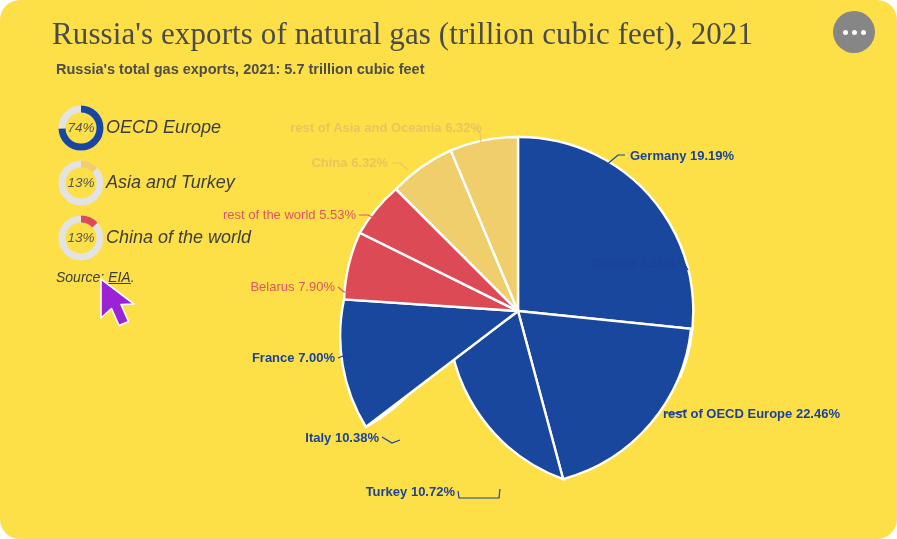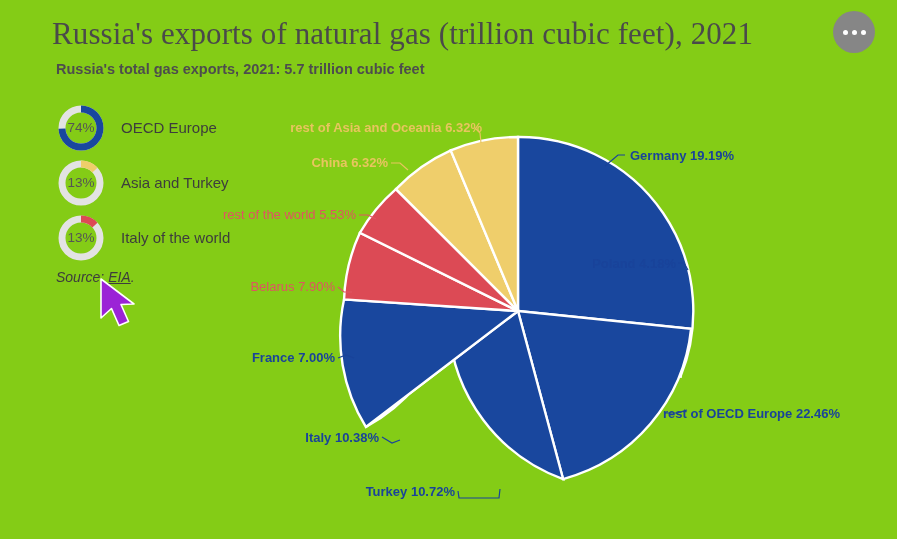--- a/index.html
+++ b/index.html
@@ -11,21 +11,22 @@
     width: 897px;
     height: 539px;
     position: relative;
     overflow: hidden;
     font-family: "Liberation Sans", sans-serif;
     -webkit-font-smoothing: antialiased;
   }
   .page {
     position: absolute;
     inset: 0;
-    background: #84cc16;
+    background: #fde047;
+    border-radius: 20px;
   }
 
   
   #chart-title {
     position: absolute;
     left: 52px;
     top: 16px;
     font-family: "Liberation Serif", serif;
     font-size: 31px;
     font-weight: 400;
@@ -66,20 +67,21 @@
     border-radius: 50%;
     background: #ffffff;
   }
 
   
   #legend {
     position: absolute;
     left: 56px;
     top: 100px;
     width: 230px;
+    font-style: italic;
   }
   .legend-item {
     position: relative;
     height: 55px;
     display: flex;
     align-items: center;
   }
   .legend-donut {
     position: relative;
     width: 50px;
@@ -91,22 +93,21 @@
     position: absolute;
     inset: 0;
     display: flex;
     align-items: center;
     justify-content: center;
     font-size: 13.5px;
     color: #555555;
     font-family: "Liberation Sans", sans-serif;
   }
   .legend-label {
-    margin-left: 15px;
-    font-size: 15px;
+    font-size: 18px;
     color: #3d3d3d;
     white-space: nowrap;
   }
   #source-note {
     position: absolute;
     left: 56px;
     top: 269px;
     font-size: 14px;
     font-style: italic;
     color: #3d3d3d;
@@ -186,21 +187,21 @@
     </div>
 
     <div class="legend-item">
       <div class="legend-donut">
         <svg width="50" height="50" viewBox="0 0 50 50">
           <circle cx="25" cy="25" r="19" fill="none" stroke="#e3e3e3" stroke-width="7"></circle>
           <circle cx="25" cy="25" r="19" fill="none" stroke="#dc4a55" stroke-width="7" stroke-dasharray="15.5 192.2" stroke-dashoffset="0" transform="rotate(-90 25 25)"></circle>
         </svg>
         <span class="pct">13%</span>
       </div>
-      <span class="legend-label">Italy of the world</span>
+      <span class="legend-label">China of the world</span>
     </div>
 
   </div>
 
   <div id="source-note">
     <span>Source: </span><span class="src-link">EIA</span><span>.</span>
   </div>
 
   <div id="pie-chart">
     <svg width="687" height="444" viewBox="0 0 687 444">

